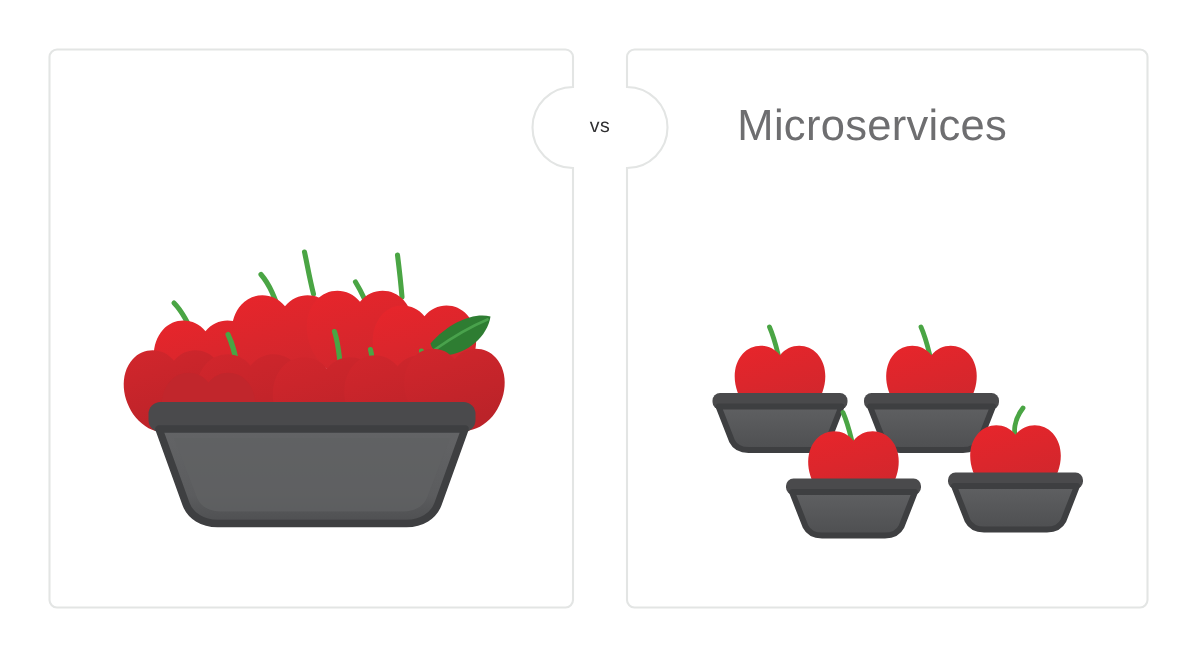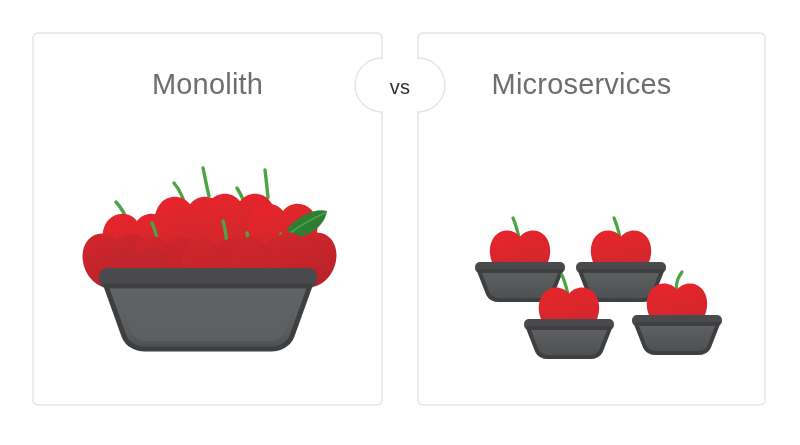--- a/index.html
+++ b/index.html
@@ -56,21 +56,21 @@
     top: 68px;
     width: 347px;
   }
   .vs-label {
     position: absolute;
     left: 370px;
     top: 76px;
     width: 60px;
     text-align: center;
     font-family: "Liberation Sans", sans-serif;
-    font-size: 20px;
+    font-size: 13px;
     font-weight: 400;
     color: #2f2f31;
     letter-spacing: 0.3px;
   }
 </style>
 </head>
 <body>
 
 <div id="stage">
 
@@ -213,19 +213,18 @@
           <use href="#apple-shape" transform="translate(677,310) scale(0.92)" fill="url(#appleGrad)"></use>
           <rect x="632" y="315" width="90" height="11" rx="5" fill="#4a4a4c"></rect>
           <path d="M636,324 H718 L709,347 C707,351 703,353 698,353
                    H656 C651,353 647,351 645,347 Z" fill="url(#smallBowlGrad)" stroke="#3e3f41" stroke-width="4" stroke-linejoin="round"></path>
         </g>
       </g>
     </g>
   </svg>
 
   <div class="title-layer">
-    <div class="card-title" id="title-monolith">Monolith</div>
 
     <div class="card-title" id="title-microservices">Microservices</div>
 
     <div class="vs-label">vs</div>
   </div>
 </div>
 
 </body></html>

